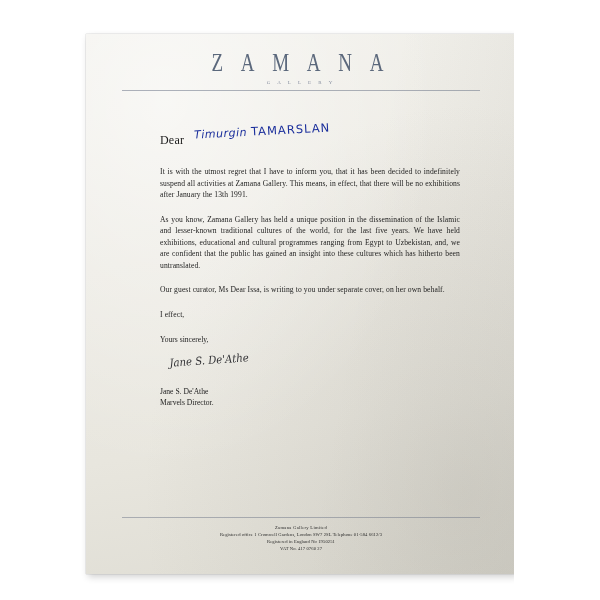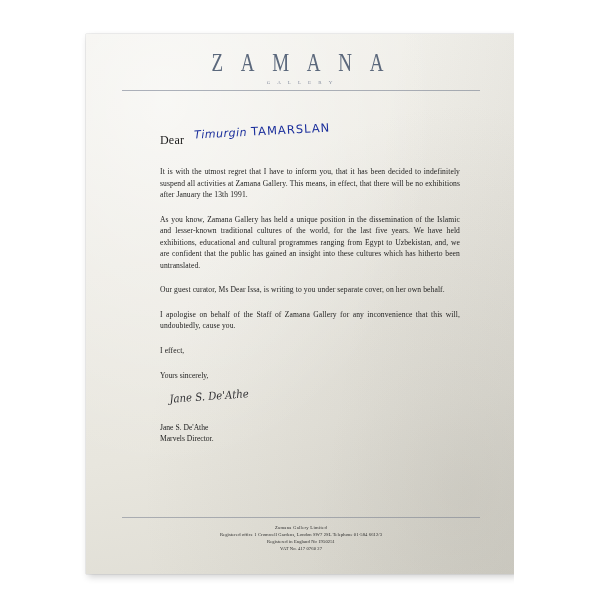--- a/index.html
+++ b/index.html
@@ -195,21 +195,20 @@
           <span class="dear">Dear</span>
           <span class="handwritten">
             <span>Timurgin</span>
             <span class="hw-caps">TAMARSLAN</span>
           </span>
         </div>
 
         <p class="para">It is with the utmost regret that I have to inform you, that it has been decided to indefinitely suspend all activities at Zamana Gallery.    This means, in effect, that there will be no exhibitions after January the 13th 1991.</p>
         <p class="para">As you know, Zamana Gallery has held a unique position in the dissemination of the Islamic and lesser-known traditional cultures of the world, for the last five years.    We have held exhibitions, educational and cultural programmes ranging from Egypt to Uzbekistan, and, we are confident that the public has gained an insight into these cultures which has hitherto been untranslated.</p>
         <p class="para">Our guest curator, Ms Dear Issa, is writing to you under separate cover, on her own behalf.</p>
-        <p class="para">I apologise on behalf of the Staff of Zamana Gallery for any inconvenience that this will, undoubtedly, cause you.</p>
         <p class="para">I effect,</p>
 
         <div class="closing">Yours sincerely,</div>
 
         <div class="sig-wrap">
           <span class="signature">Jane S. De'Athe</span>
         </div>
 
         <div class="sig-name">Jane S. De'Athe</div>
         <div class="sig-name">Marvels Director.</div>

